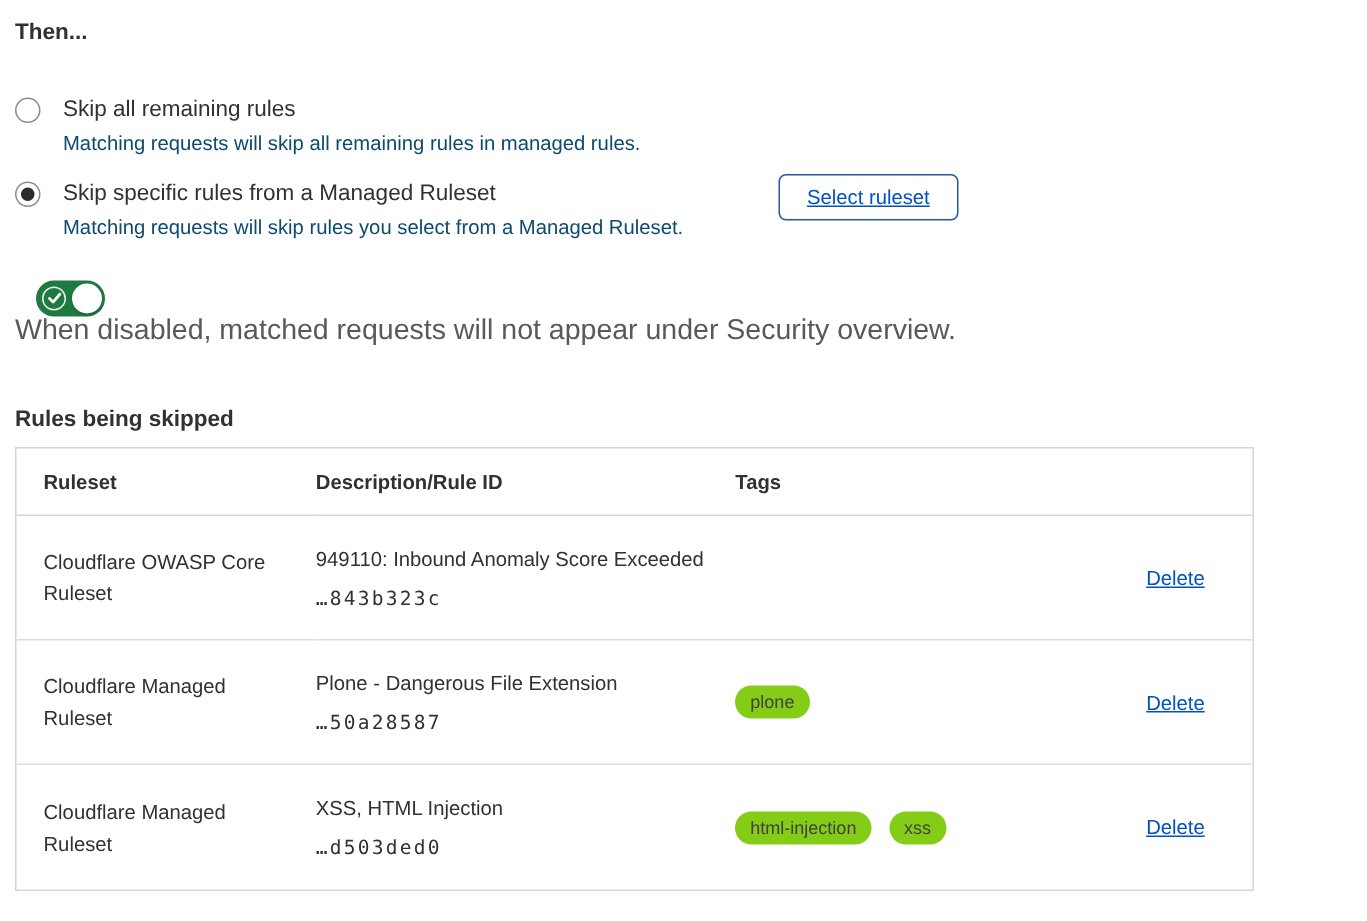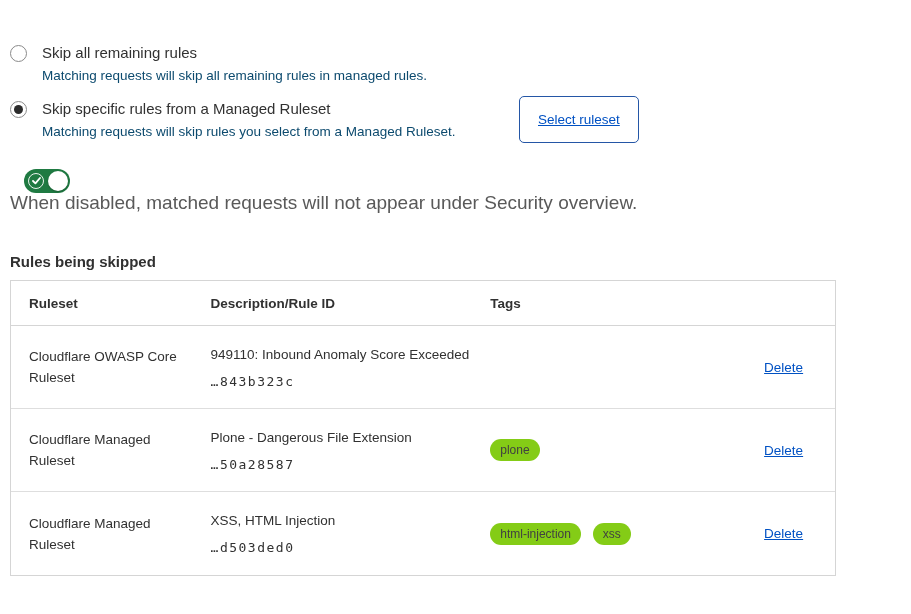--- a/index.html
+++ b/index.html
@@ -28,21 +28,21 @@
     content: ""; position: absolute; left: 50%; top: 50%;
     width: 9px; height: 9px; margin: -4.5px 0 0 -4.5px;
     border-radius: 50%; background: #2b2b2b;
   }
   .radio-text { flex: 0 0 462px; margin-left: 15px; }
   .radio-label { font-size: 15px; line-height: 20px; color: #313131; cursor: pointer; }
   .radio-desc { margin-top: 4px; font-size: 13.5px; line-height: 18px; color: #0c4a6e; }
 
   .select-ruleset-btn {
     align-self: flex-start; margin-top: -3px; margin-left: 15px;
-    height: 47px; padding: 0 18px;
+    height: 31px; padding: 0 18px;
     background: #fff; border: 1px solid #2456a6; border-radius: 5px;
     font-family: "Liberation Sans", sans-serif;
     font-size: 13.5px; color: #0051c3; text-decoration: underline;
     cursor: pointer;
   }
 
   
   .log-row { margin-top: 26px; display: flex; align-items: center; }
   .log-label { font-size: 15px; line-height: 20px; color: #313131; }
   .toggle {
@@ -98,20 +98,21 @@
     border-radius: 11px;
   }
   .td-delete { text-align: center; }
   .delete-link { color: #0051c3; text-decoration: underline; cursor: pointer; font-size: 13.5px; }
 </style>
 </head>
 <body>
 
 <div class="page">
 
+  <div class="section-heading">Then...</div>
 
   <div class="options">
 
     <div class="radio-option">
       <span class="radio"></span>
       <div class="radio-text">
         <div class="radio-label">Skip all remaining rules</div>
         <div class="radio-desc">Matching requests will skip all remaining rules in managed rules.</div>
       </div>
     </div>

